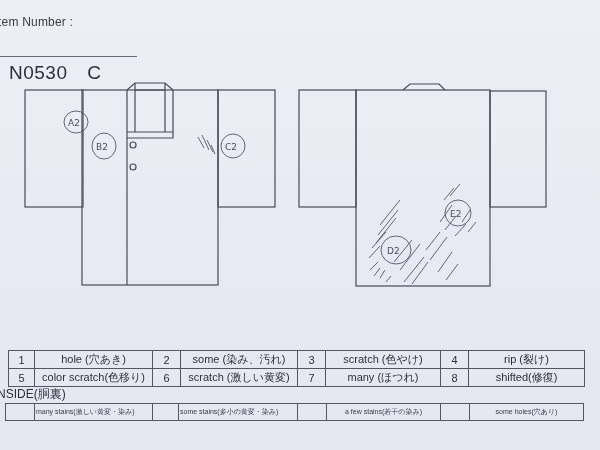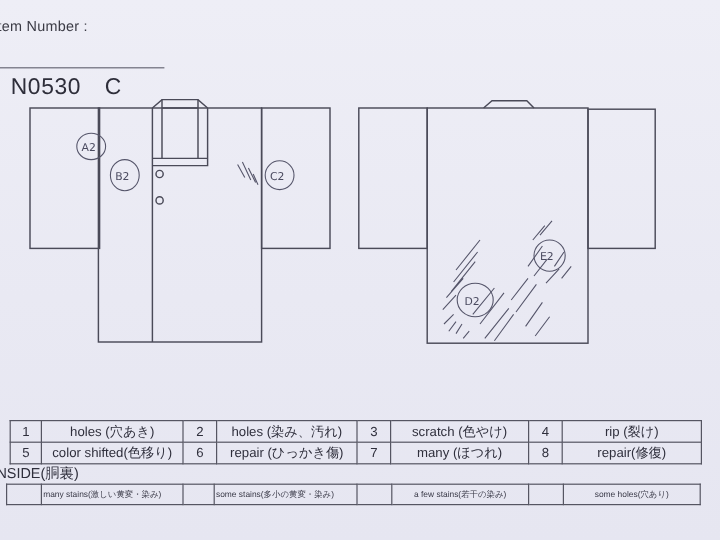--- a/index.html
+++ b/index.html
@@ -108,37 +108,37 @@
          M430,260 L447,237 M438,272 L452,252 M446,280 L458,264 M426,250 L440,232
          M440,222 L452,205 M445,230 L456,216 M462,222 L470,210 M468,232 L476,222
          M444,200 L454,188 M450,196 L460,184 M455,236 L466,224"></path>
   </g>
 </svg>
 
 <table class="legend">
   <tbody>
       <tr>
     <td style="width:26px">1</td>
-    <td style="width:118px">holes (穴あき)</td>
+    <td style="width:118px">hole (穴あき)</td>
     <td style="width:28px">2</td>
-    <td style="width:117px">holes (染み、汚れ)</td>
+    <td style="width:117px">some (染み、汚れ)</td>
     <td style="width:28px">3</td>
     <td style="width:115px">scratch (色やけ)</td>
     <td style="width:28px">4</td>
     <td style="width:116px">rip (裂け)</td>
   </tr>
   <tr>
     <td>5</td>
-    <td>color shifted(色移り)</td>
+    <td>color scratch(色移り)</td>
     <td>6</td>
-    <td>repair (ひっかき傷)</td>
+    <td>scratch (激しい黄変)</td>
     <td>7</td>
     <td>many (ほつれ)</td>
     <td>8</td>
-    <td>repair(修復)</td>
+    <td>shifted(修復)</td>
   </tr>
 </tbody>
   </table>
 
 <div class="inside-label">NSIDE(胴裏)</div>
 
 <table class="inside">
   <tbody>
       <tr>
     <td style="width:29px"></td>

